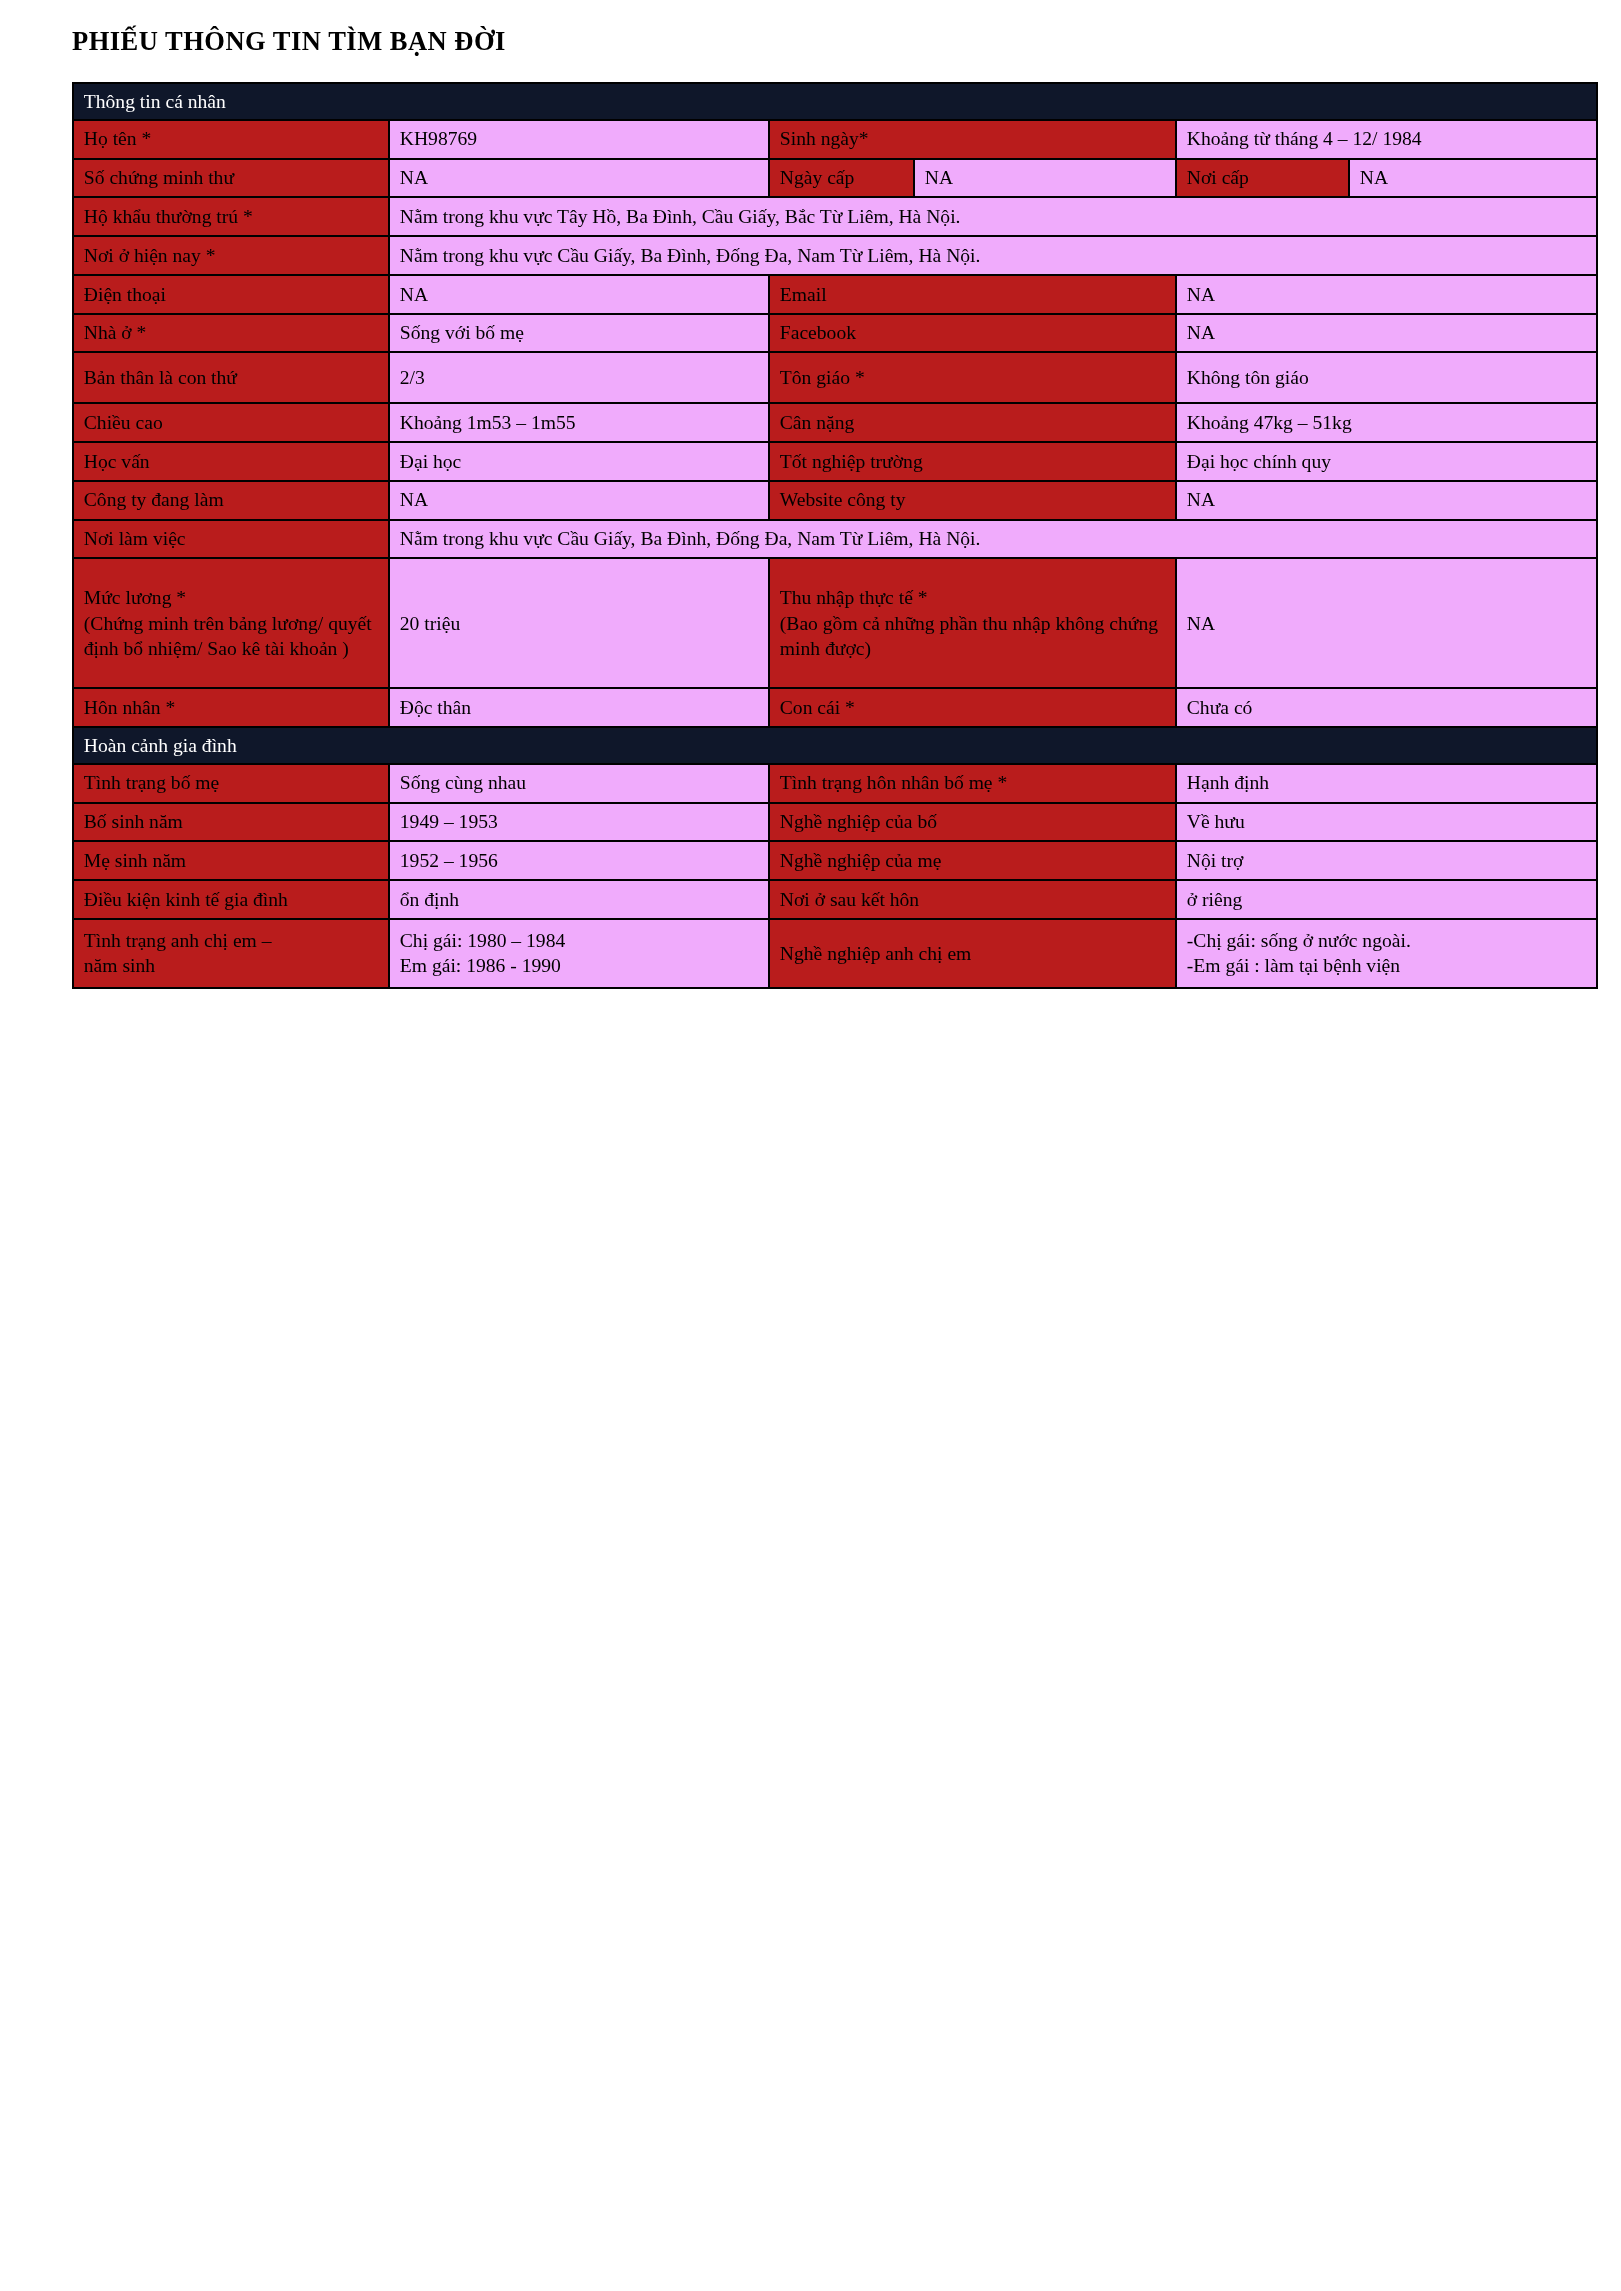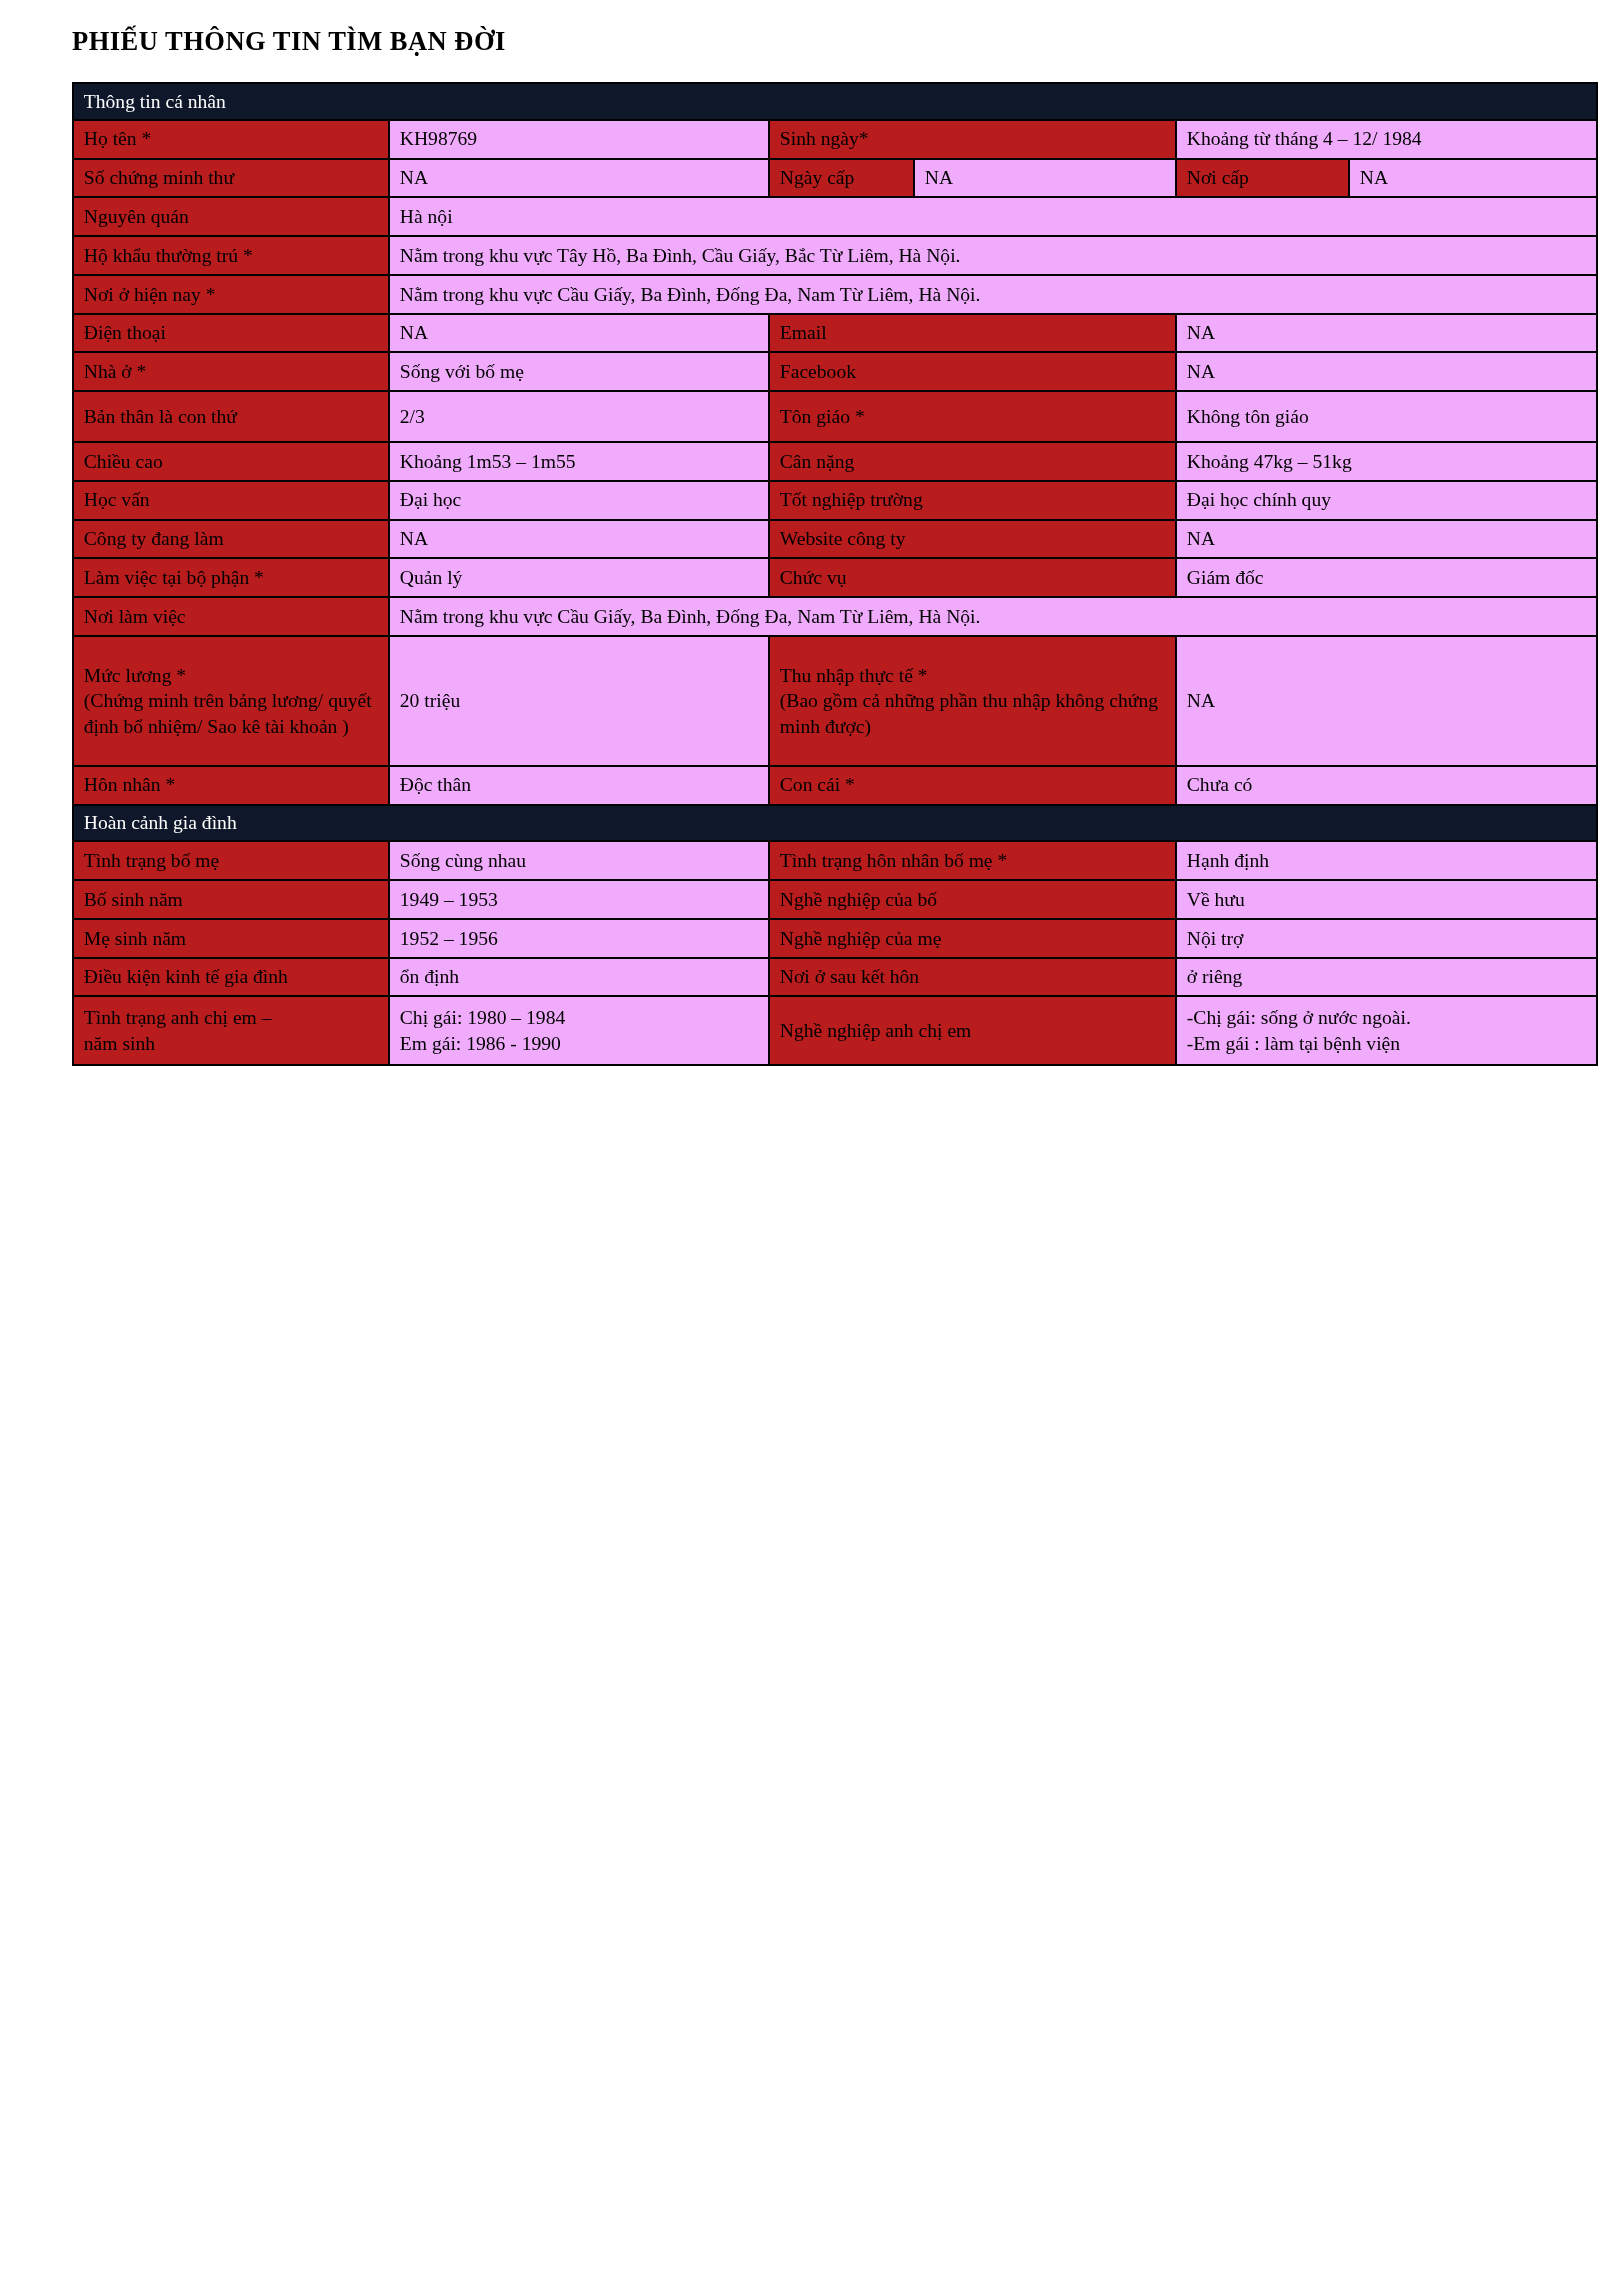--- a/index.html
+++ b/index.html
@@ -80,24 +80,20 @@
 
     <tr class="r-std">
       <td class="lbl">Số chứng minh thư</td>
       <td class="val">NA</td>
       <td class="lbl">Ngày cấp</td>
       <td class="val">NA</td>
       <td class="lbl">Nơi cấp</td>
       <td class="val">NA</td>
     </tr>
 
-    <tr class="r-std">
-      <td class="lbl">Nguyên quán</td>
-      <td class="val" colspan="5">Hà nội</td>
-    </tr>
 
     <tr class="r-std">
       <td class="lbl">Hộ khẩu thường trú *</td>
       <td class="val" colspan="5">Nằm trong khu vực Tây Hồ, Ba Đình, Cầu Giấy, Bắc Từ Liêm, Hà Nội.</td>
     </tr>
 
     <tr class="r-std">
       <td class="lbl">Nơi ở hiện nay *</td>
       <td class="val" colspan="5">Nằm trong khu vực Cầu Giấy, Ba Đình, Đống Đa, Nam Từ Liêm, Hà Nội.</td>
     </tr>
@@ -137,26 +133,20 @@
       <td class="val" colspan="2">Đại học chính quy</td>
     </tr>
 
     <tr class="r-std">
       <td class="lbl">Công ty đang làm</td>
       <td class="val">NA</td>
       <td class="lbl" colspan="2">Website công ty</td>
       <td class="val" colspan="2">NA</td>
     </tr>
 
-    <tr class="r-std">
-      <td class="lbl">Làm việc tại bộ phận *</td>
-      <td class="val">Quản lý</td>
-      <td class="lbl" colspan="2">Chức vụ</td>
-      <td class="val" colspan="2">Giám đốc</td>
-    </tr>
 
     <tr class="r-std">
       <td class="lbl">Nơi làm việc</td>
       <td class="val" colspan="5">Nằm trong khu vực Cầu Giấy, Ba Đình, Đống Đa, Nam Từ Liêm, Hà Nội.</td>
     </tr>
 
     <tr class="r-salary">
       <td class="lbl">Mức lương *
 (Chứng minh trên bảng lương/ quyết định bổ nhiệm/ Sao kê tài khoản )</td>
       <td class="val">20 triệu</td>

